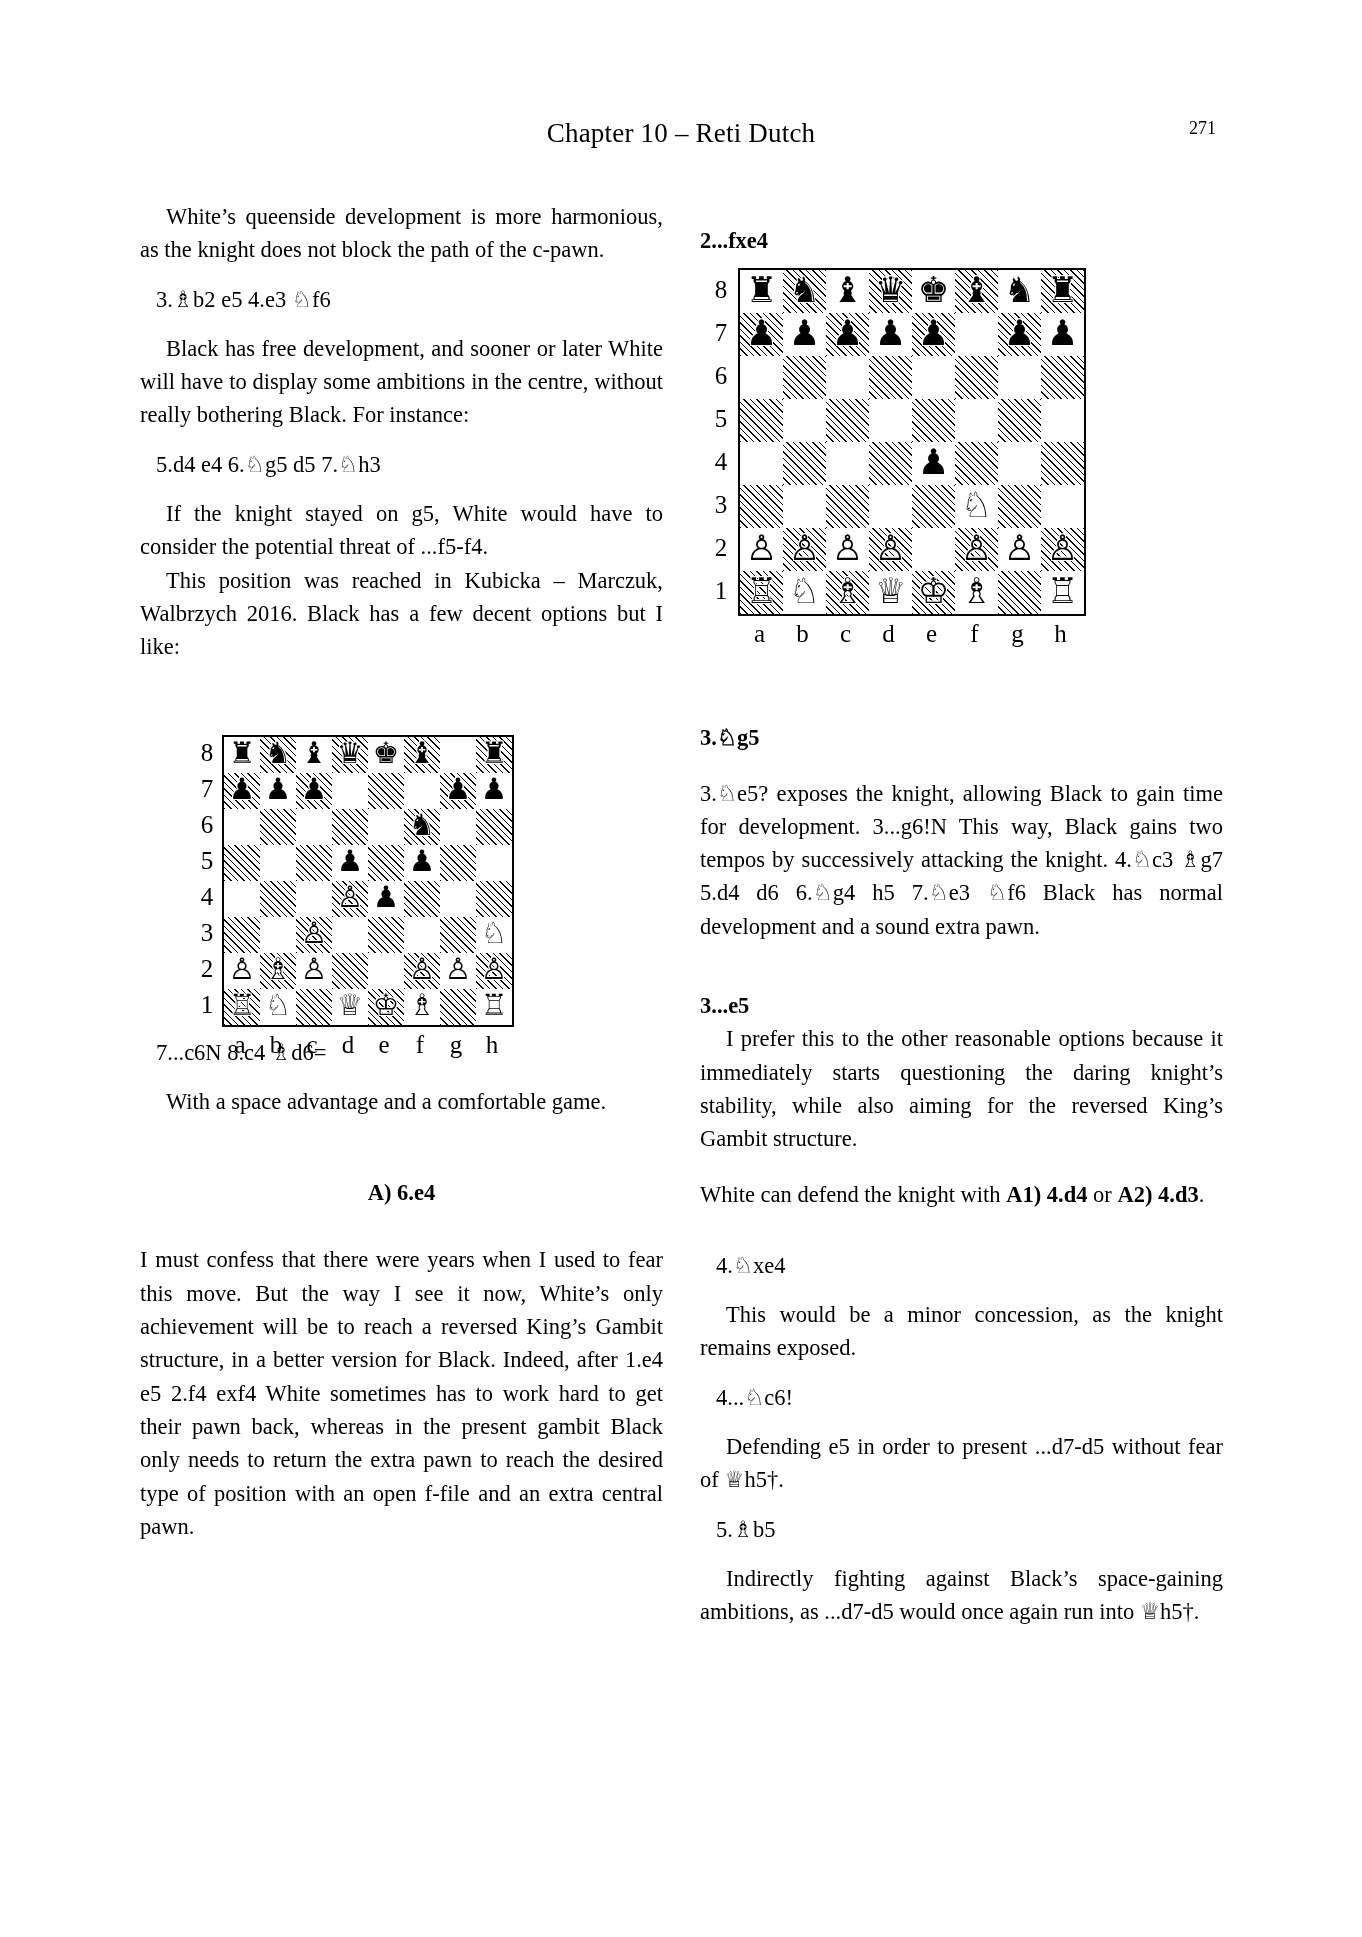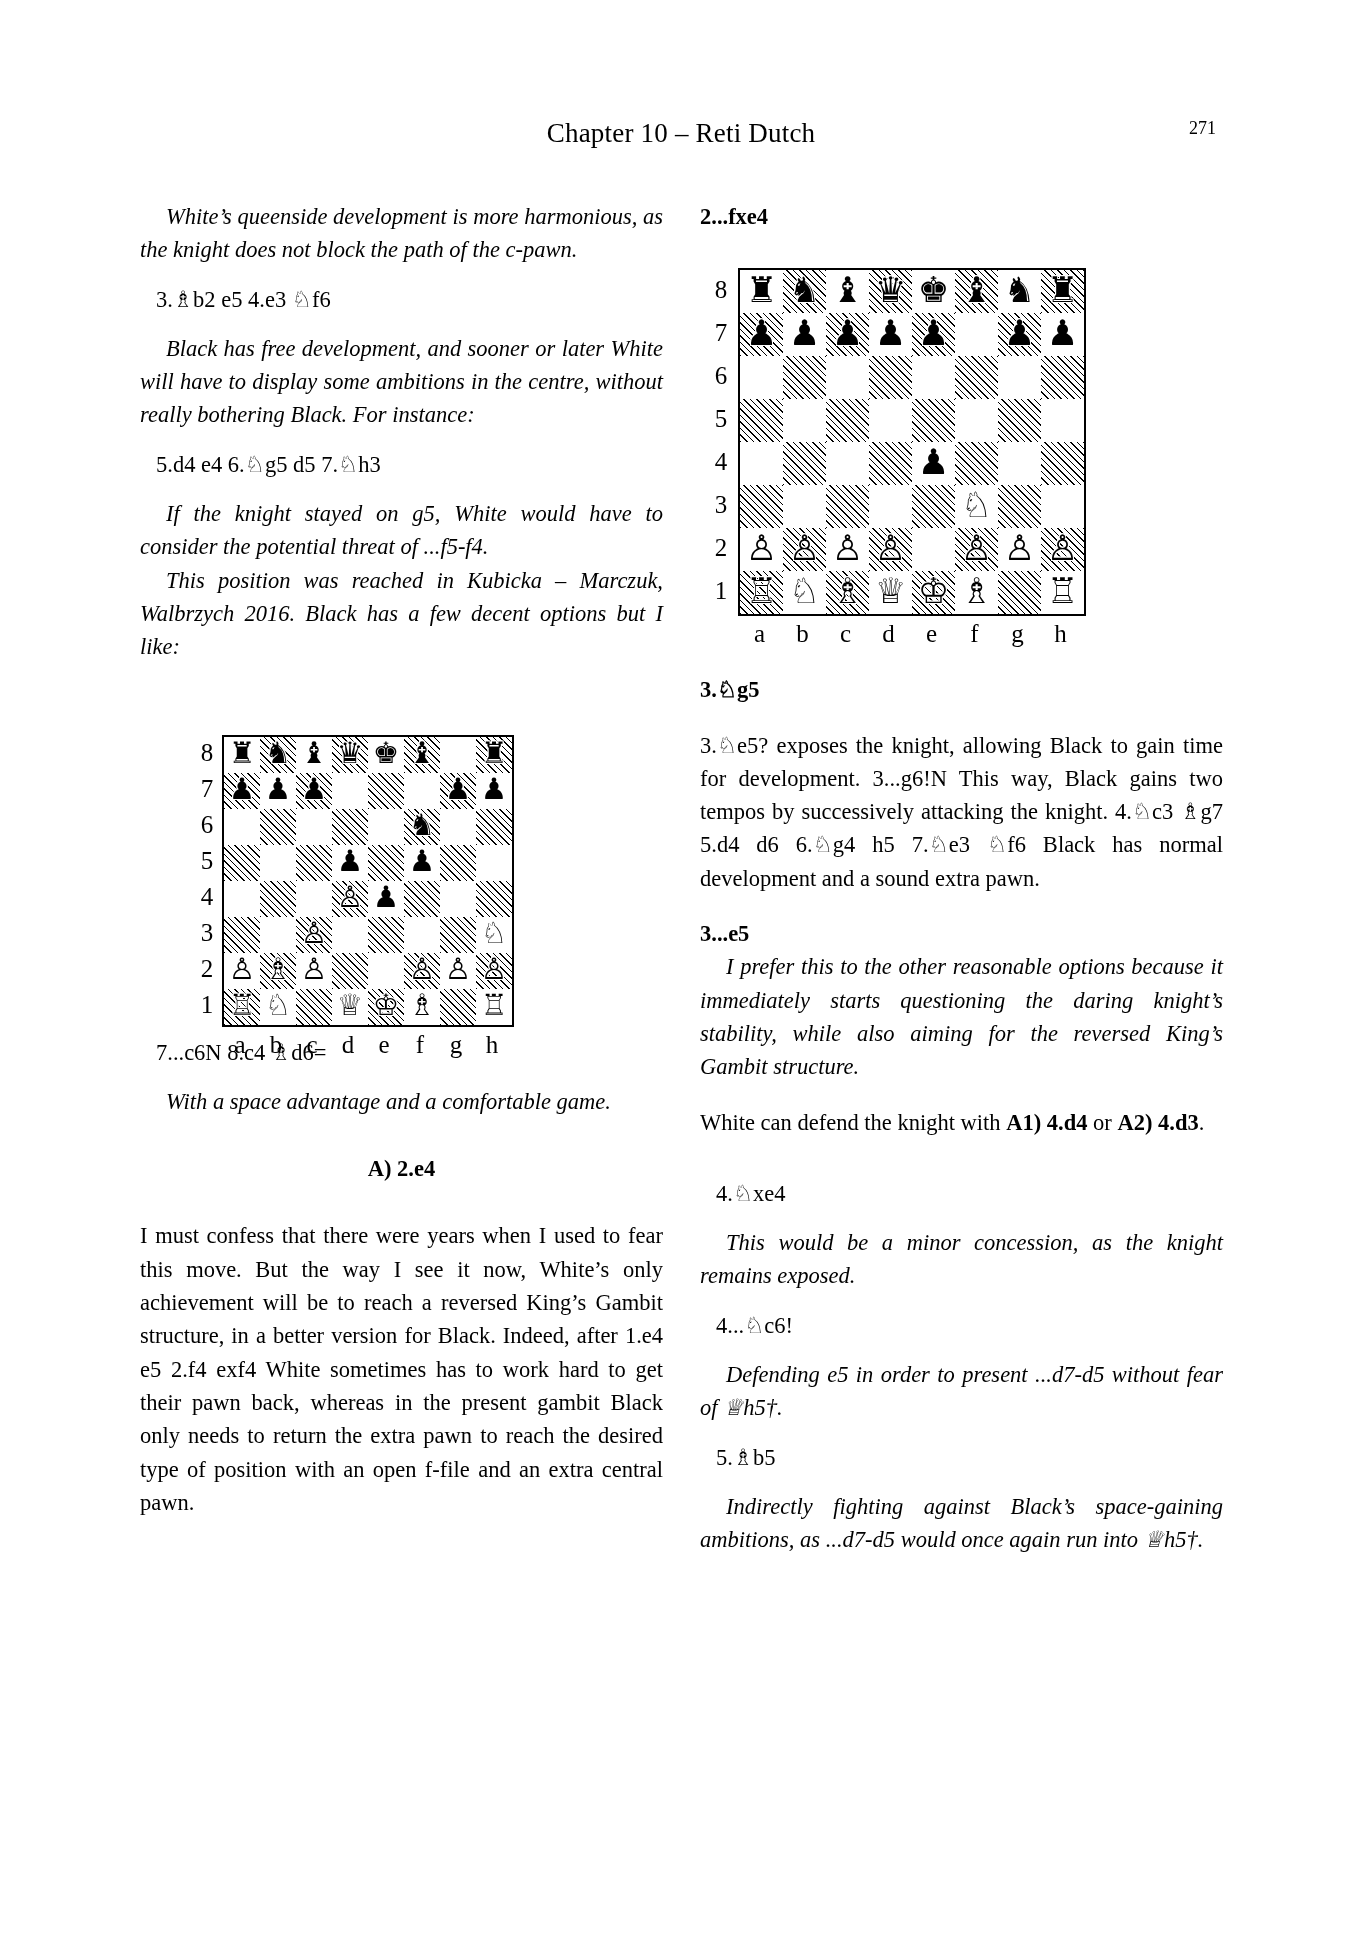--- a/index.html
+++ b/index.html
@@ -31,23 +31,23 @@
     position:absolute;
     top:200px;
     width:523px;
     font-size:22.5px;
     line-height:1.48;
     text-align:justify;
   }
   .col-left{left:140px;}
   .col-right{left:700px;}
   p{margin:0 0 0 0;}
-  .indent{text-indent:26px;font-style:italic;}
+  .indent{text-indent:26px;}
   .movel{margin:16px;}
-  .bold{font-weight:bold;}
+  .bold{font-weight:bold;margin-top:24px;}
   .center{text-align:center;}
   .gap{height:22px;}
   .gap-l{height:34px;}
 
   
   .board-wrap{position:relative;}
   .board{
     border:2px solid #000;
     box-sizing:content-box;
     display:grid;
@@ -129,21 +129,21 @@
     <p class="movel">5.d4 e4 6.♘g5 d5 7.♘h3</p>
     <p class="indent">If the knight stayed on g5, White would have to consider the potential threat of ...f5-f4.</p>
     <p class="indent">This position was reached in Kubicka – Marczuk, Walbrzych 2016. Black has a few decent options but I like:</p>
 
     <div style="height:356px"></div>
 
     <p class="movel">7...c6N 8.c4 ♗d6=</p>
     <p class="indent">With a space advantage and a comfortable game.</p>
 
     <div class="gap-l"></div>
-    <p class="center bold">A) 2.e4</p>
+    <p class="center bold">A) 6.e4</p>
     <div class="gap-l"></div>
 
     <p>I must confess that there were years when I used to fear this move. But the way I see it now, White’s only achievement will be to reach a reversed King’s Gambit structure, in a better version for Black. Indeed, after 1.e4 e5 2.f4 exf4 White sometimes has to work hard to get their pawn back, whereas in the present gambit Black only needs to return the extra pawn to reach the desired type of position with an open f-file and an extra central pawn.</p>
   </div>
 
   <div class="col col-right">
     <p class="bold">2...fxe4</p>
 
     <div style="height:440px"></div>
 

